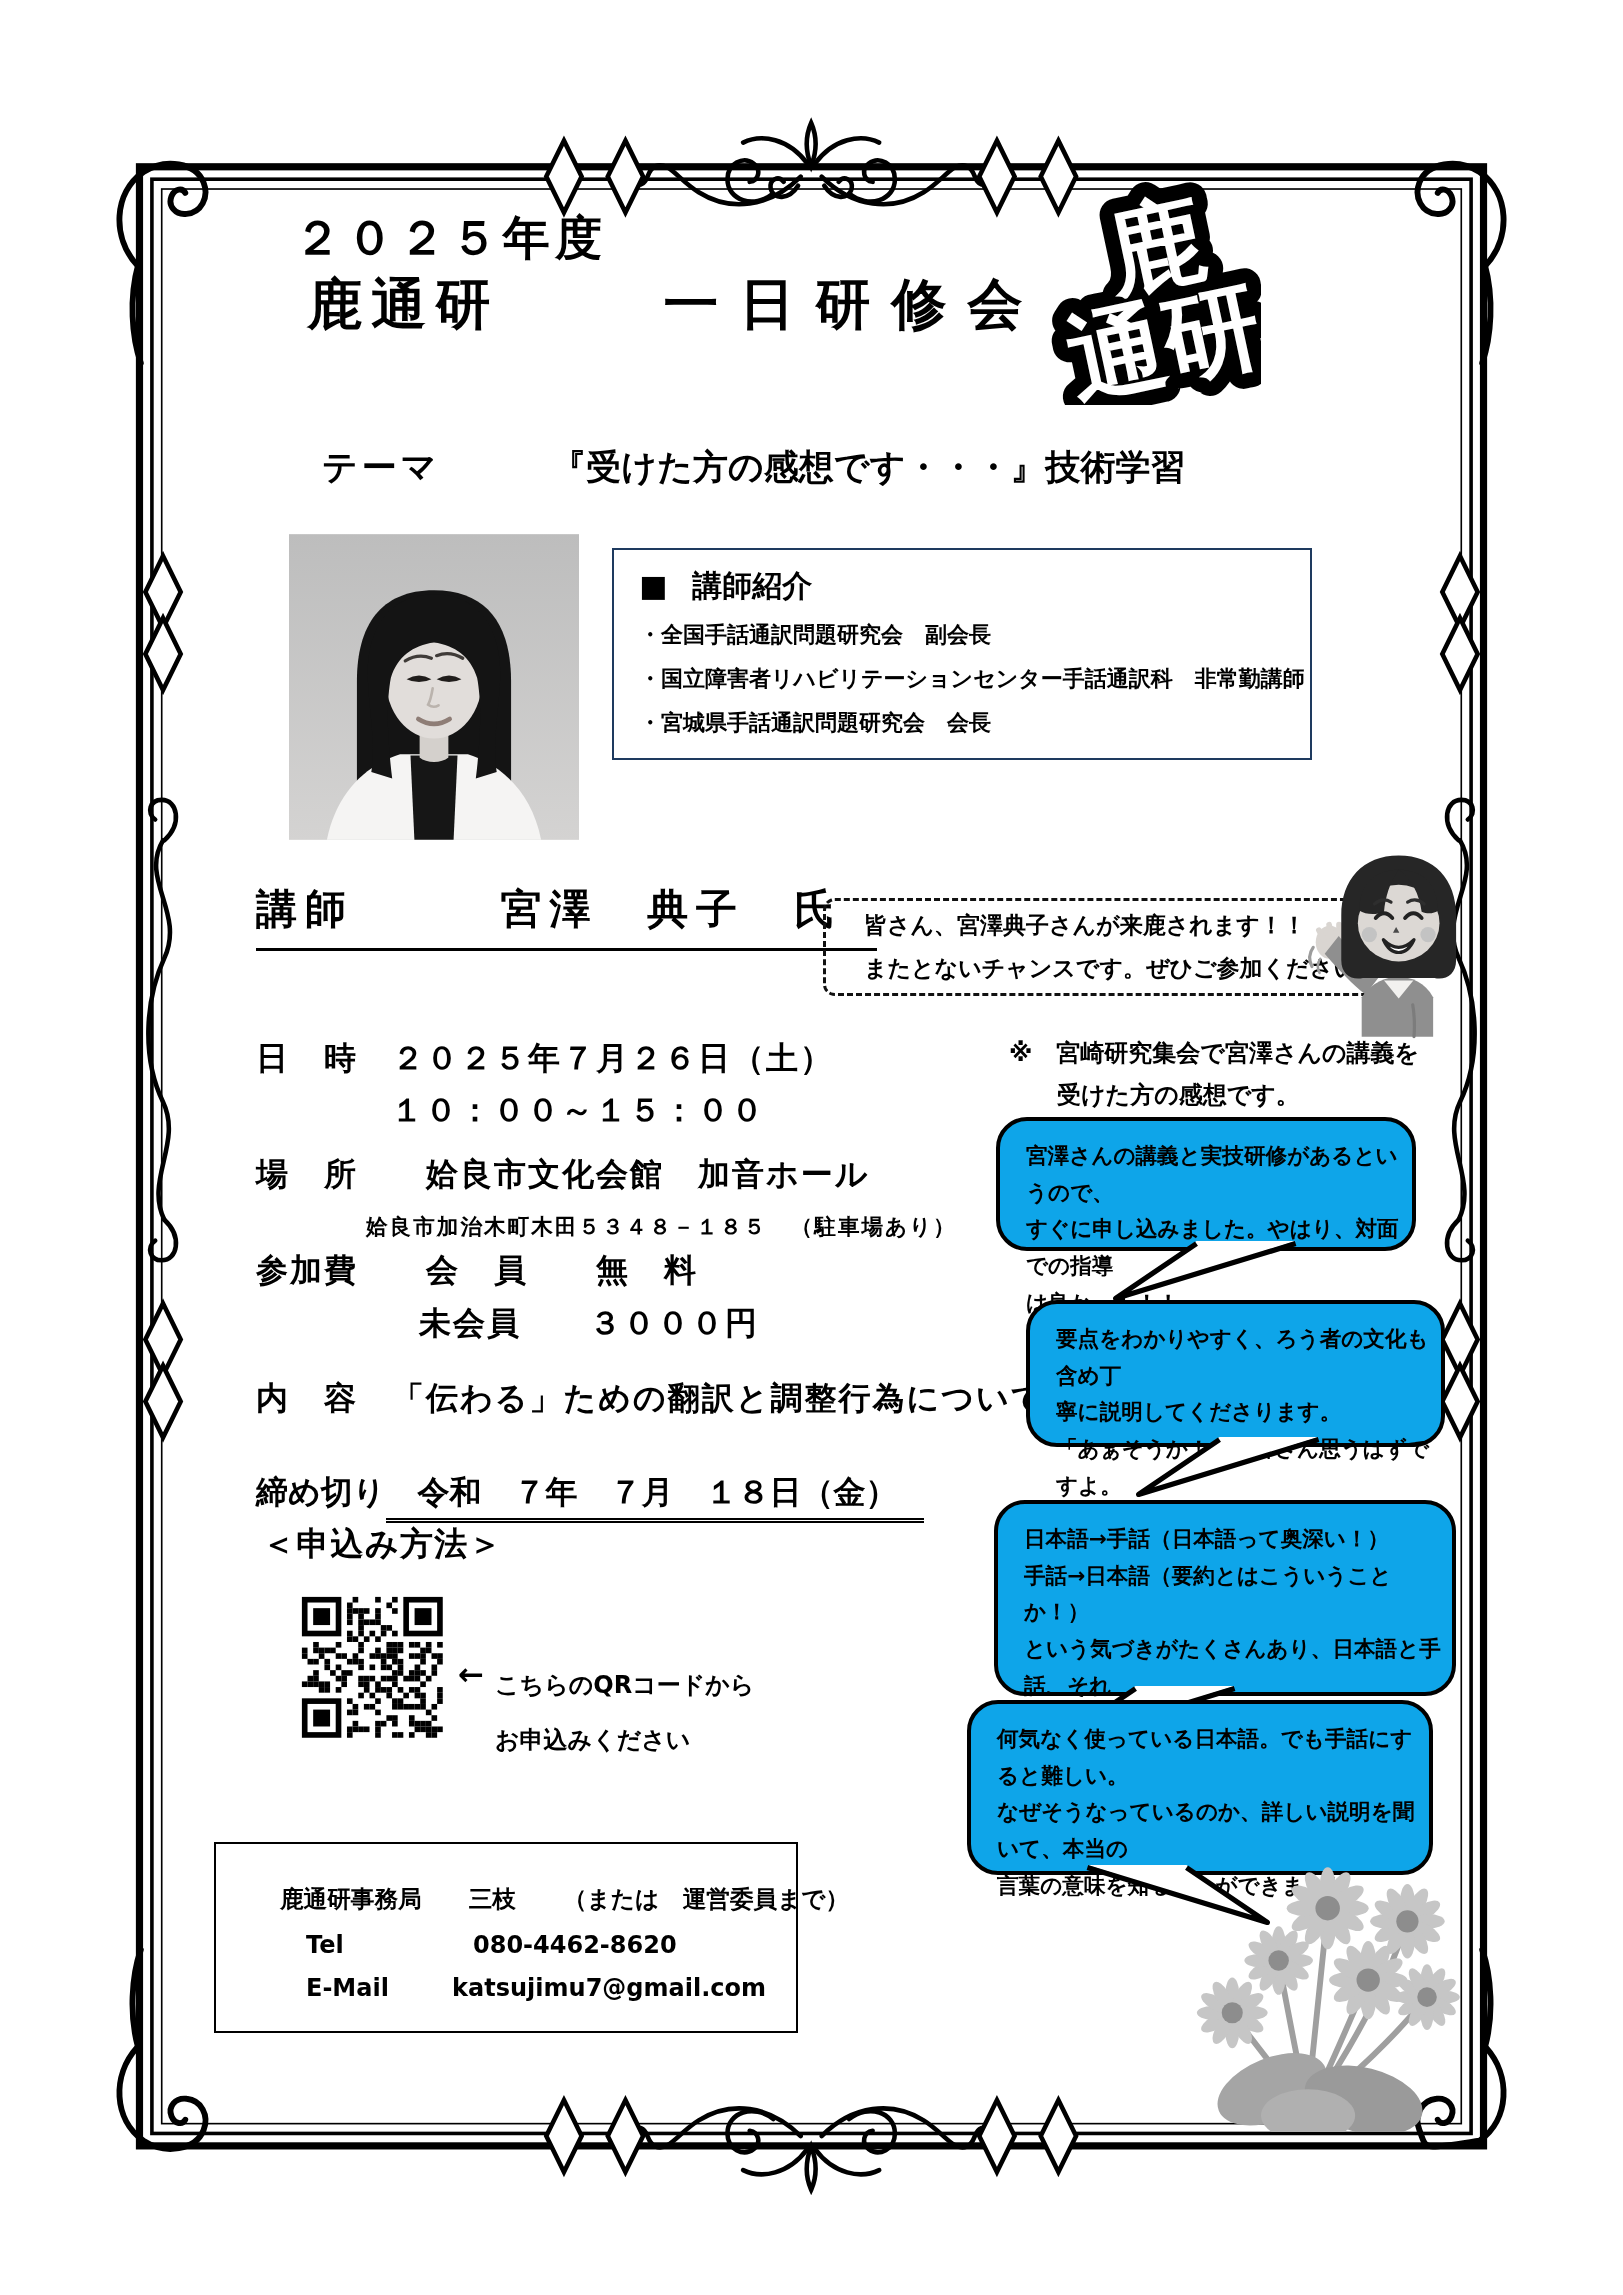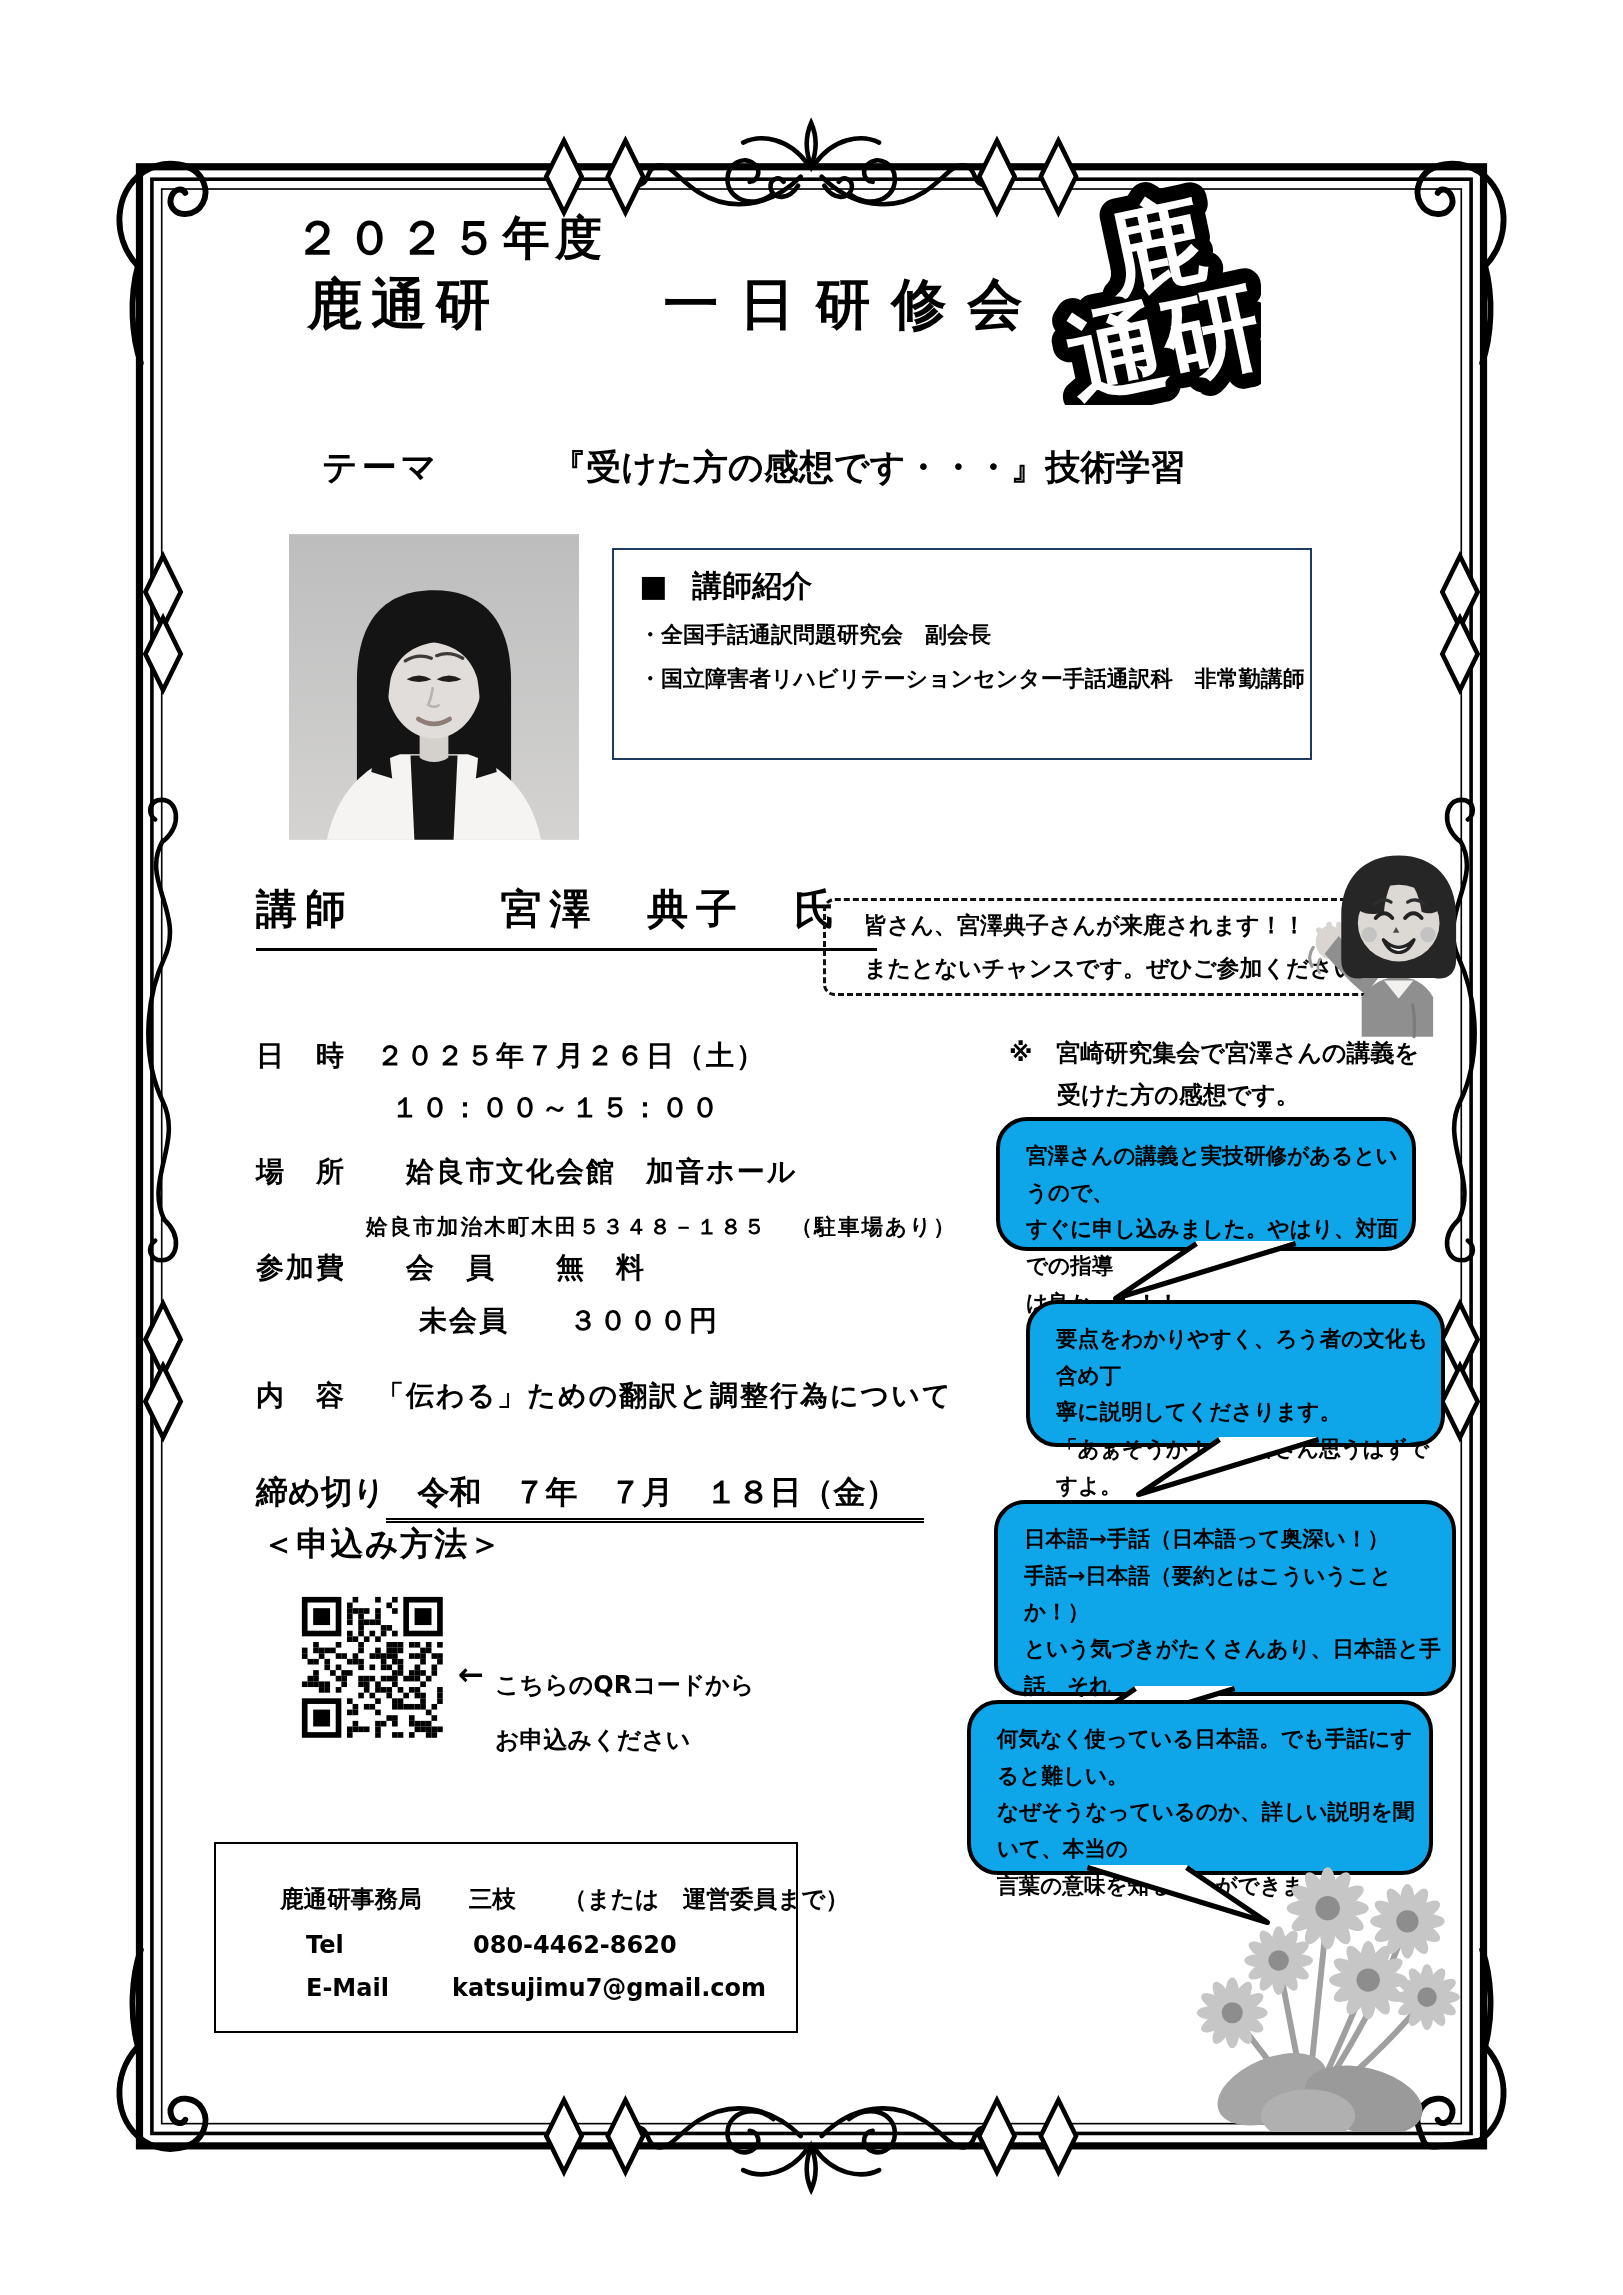--- a/index.html
+++ b/index.html
@@ -31,21 +31,21 @@
 
   
   #lecturer-line{left:256px;top:882px;font-size:41px;font-weight:800;letter-spacing:7.9px;border-bottom:3.9px solid #000;padding:0 34px 10.5px 0;white-space:nowrap;}
 
   
   #invite-bubble{left:823px;top:898px;width:574px;height:98px;border:3.3px dashed #111;border-radius:11.8px;box-sizing:border-box;display:flex;align-items:center;}
   #invite-text{font-size:23px;font-weight:700;line-height:1.85;padding-left:38px;white-space:pre-line;}
   #woman{left:1303px;top:843px;width:185px;height:196px;}
 
   
-  .sched{font-size:28px;font-weight:800;letter-spacing:2px;white-space:nowrap;}
+  .sched{font-size:32px;font-weight:800;letter-spacing:2px;white-space:nowrap;}
   #sch-0{left:256px;top:1037px;}
   #sch-1{left:391px;top:1089px;}
   #sch-2{left:256px;top:1153px;}
   #sch-3{left:366px;top:1212px;font-size:21.6px;}
   #sch-4{left:256px;top:1249px;}
   #sch-5{left:419px;top:1302px;}
   #sch-6{left:256px;top:1377px;}
   #deadline{left:256px;top:1471px;font-size:32px;font-weight:800;white-space:nowrap;}
   #deadline .dv{border-bottom:5.9px double #000;padding:0 26px 6.5px 0;}
 
@@ -210,20 +210,21 @@
   <path d="M220,236 q-3,18 -7,25 q8,6 16,1" stroke="#bab3ad" stroke-width="4" fill="none" stroke-linecap="round"></path>
   <path d="M198,283 q24,15 48,0" stroke="#8e7d76" stroke-width="7" fill="none" stroke-linecap="round"></path>
 </svg>
 
 <div id="intro-box" class="abs">
   <div class="ih">
     <span class="mk">■</span><span>講師紹介</span>
   </div>
   <div class="item">・全国手話通訳問題研究会　副会長</div>
   <div class="item">・国立障害者リハビリテーションセンター手話通訳科　非常勤講師</div>
+  <div class="item">・宮城県手話通訳問題研究会　会長</div>
 </div>
 
 <div id="lecturer-line" class="abs">講師　　　宮澤　典子　氏</div>
 
 <div id="invite-bubble" class="abs">
   <div id="invite-text">皆さん、宮澤典子さんが来鹿されます！！
 またとないチャンスです。ぜひご参加ください♪</div>
 </div>
 
 <svg id="woman" class="abs" viewBox="0 0 290 300" xmlns="http://www.w3.org/2000/svg">

